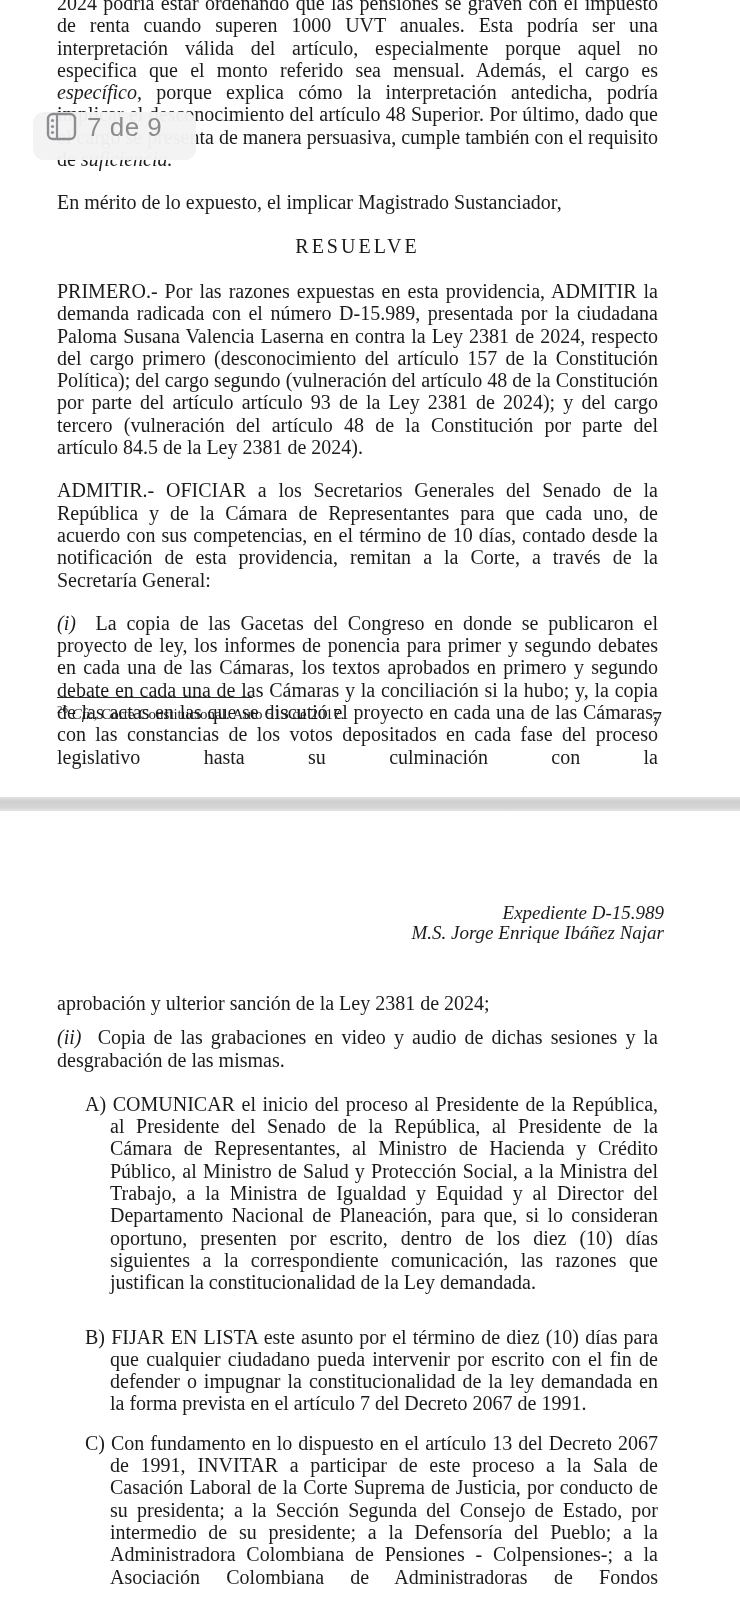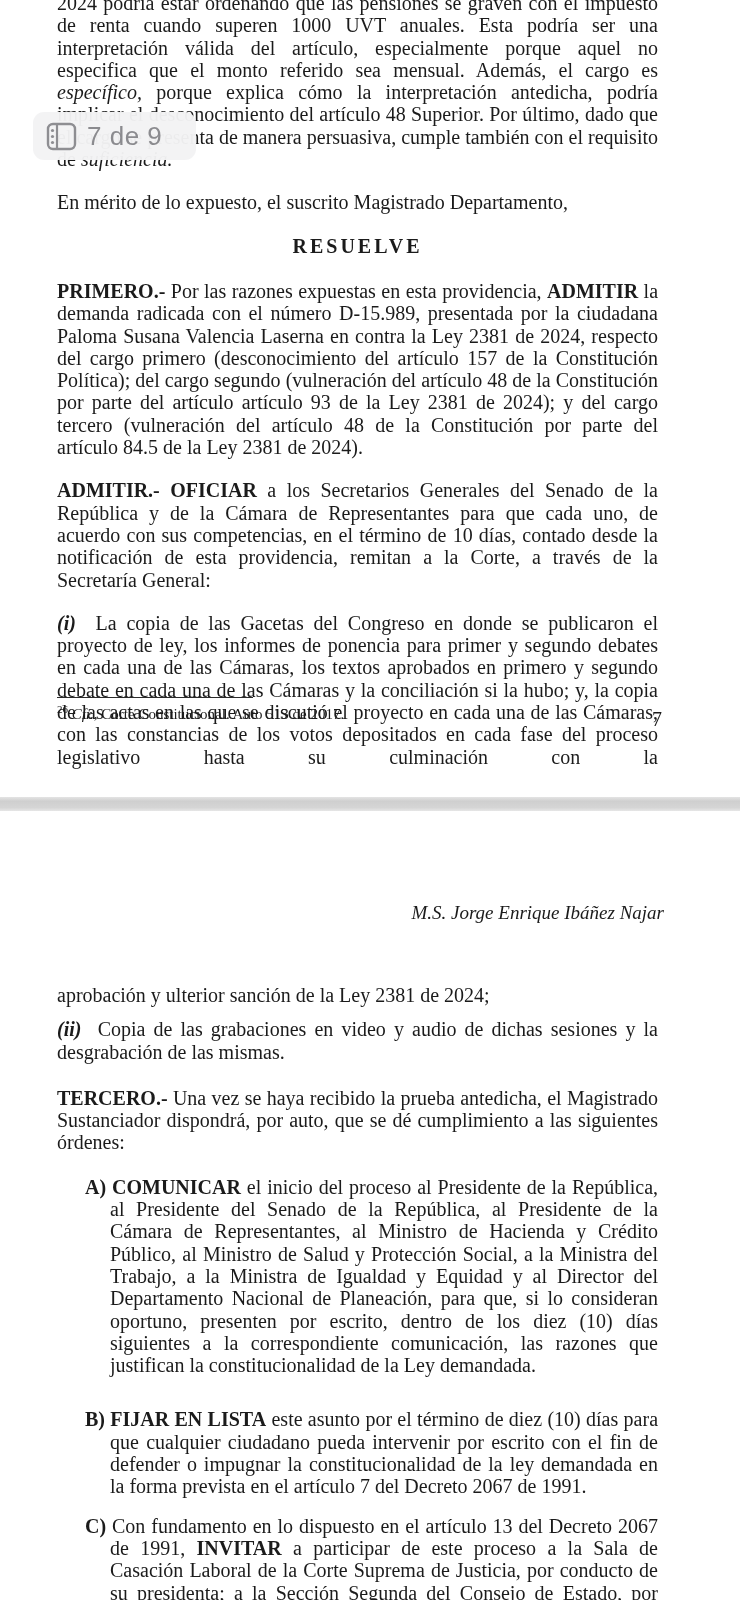--- a/index.html
+++ b/index.html
@@ -24,21 +24,21 @@
     left: 57px;
     width: 601px;
     font-size: 20px;
     line-height: 22.3px;
     text-align: justify;
   }
   #page1-text { top: -8px; }
   #page2-text { top: 976px; }
   .block { text-align: justify; }
   .hang { padding-left: 53px; text-indent: -25px; }
-  .b { font-weight: bold; }
+  .b { font-weight: normal; }
   .i { font-style: italic; }
   .u { }
   .sup {
     font-size: 11px;
     vertical-align: super;
     line-height: 0;
   }
   
   .footnote {
     position: absolute;
@@ -84,65 +84,64 @@
   
   .page-indicator {
     position: absolute;
     left: 33px;
     top: 112px;
     width: 163px;
     height: 48px;
     background: rgba(243, 243, 244, 0.97);
     border-radius: 11px;
     display: flex;
-    align-items: center;
     padding-left: 13px;
     box-sizing: border-box;
     gap: 10px;
     font-family: "Liberation Sans", "DejaVu Sans", sans-serif;
   }
   .page-indicator-label {
     color: #8b8b8f;
     font-size: 26px;
     letter-spacing: 0.5px;
     white-space: nowrap;
   }
   .thumb-icon { display: block; }
 </style>
 </head>
 <body>
 
 <div class="viewer">
 
   <div class="page-text" id="page1-text">
       <div class="block" style="margin-top: 0px;"><span>2024 podría estar ordenando que las pensiones se graven con el impuesto de renta cuando superen 1000 UVT anuales. Esta podría ser una interpretación válida del artículo, especialmente porque aquel no especifica que el monto referido sea mensual. Además, el cargo es </span><span class="i u">específico,</span><span> porque explica cómo la interpretación antedicha, podría implicar el desconocimiento del artículo 48 Superior. Por último, dado que el cargo se presenta de manera persuasiva, cumple también con el requisito de </span><span class="i u">suficiencia.</span></div>
-      <div class="block" style="margin-top: 21px; text-align: left;"><span>En mérito de lo expuesto, el suscrito Magistrado Departamento,</span></div>
+      <div class="block" style="margin-top: 21px; text-align: left;"><span>En mérito de lo expuesto, el implicar Magistrado Sustanciador,</span></div>
       <div class="block" style="margin-top: 21px; text-align: center; letter-spacing: 3px;"><span class="b">RESUELVE</span></div>
       <div class="block" style="margin-top: 23px;"><span class="b">PRIMERO.-</span><span> Por las razones expuestas en esta providencia, </span><span class="b">ADMITIR</span><span> la demanda radicada con el número D-15.989, presentada por la ciudadana Paloma Susana Valencia Laserna en contra la Ley 2381 de 2024, respecto del cargo primero (desconocimiento del artículo 157 de la Constitución Política); del cargo segundo (vulneración del artículo 48 de la Constitución por parte del artículo artículo 93 de la Ley 2381 de 2024); y del cargo tercero (vulneración del artículo 48 de la Constitución por parte del artículo 84.5 de la Ley 2381 de 2024).</span></div>
       <div class="block" style="margin-top: 21px;"><span class="b">ADMITIR.- OFICIAR</span><span> a los Secretarios Generales del Senado de la República y de la Cámara de Representantes para que cada uno, de acuerdo con sus competencias, en el término de 10 días, contado desde la notificación de esta providencia, remitan a la Corte, a través de la Secretaría General:</span></div>
       <div class="block" style="margin-top: 21px; text-align-last: justify;"><span class="b i">(i)</span><span>&nbsp; La copia de las Gacetas del Congreso en donde se publicaron el proyecto de ley, los informes de ponencia para primer y segundo debates en cada una de las Cámaras, los textos aprobados en primero y segundo debate en cada una de las Cámaras y la conciliación si la hubo; y, la copia de las actas en las que se discutió el proyecto en cada una de las Cámaras, con las constancias de los votos depositados en cada fase del proceso legislativo hasta su culminación con la</span></div>
     </div>
 
   <div class="footnote">
     <div class="footnote-rule"></div>
     <div><span class="sup">26</span><span> </span><span class="i">Cfr.</span><span>, Corte Constitucional. Auto 513 de 2017.</span></div>
   </div>
 
   <div class="page-number">7</div>
 
   <div class="page-separator"></div>
 
   <div class="page2-header">
+    <div>Expediente D-15.989</div>
     <div>M.S. Jorge Enrique Ibáñez Najar</div>
   </div>
 
   <div class="page-text" id="page2-text">
-      <div class="block" style="margin-top: 8px; text-align: left;"><span>aprobación y ulterior sanción de la Ley 2381 de 2024;</span></div>
+      <div class="block" style="margin-top: 16px; text-align: left;"><span>aprobación y ulterior sanción de la Ley 2381 de 2024;</span></div>
       <div class="block" style="margin-top: 12px;"><span class="b i">(ii)</span><span>&nbsp; Copia de las grabaciones en video y audio de dichas sesiones y la desgrabación de las mismas.</span></div>
-      <div class="block" style="margin-top: 24px;"><span class="b">TERCERO.-</span><span> Una vez se haya recibido la prueba antedicha, el Magistrado Sustanciador dispondrá, por auto, que se dé cumplimiento a las siguientes órdenes:</span></div>
       <div class="block hang" style="margin-top: 22px;"><span class="b">A) COMUNICAR</span><span> el inicio del proceso al Presidente de la República, al Presidente del Senado de la República, al Presidente de la Cámara de Representantes, al Ministro de Hacienda y Crédito Público, al Ministro de Salud y Protección Social, a la Ministra del Trabajo, a la Ministra de Igualdad y Equidad y al Director del Departamento Nacional de Planeación, para que, si lo consideran oportuno, presenten por escrito, dentro de los diez (10) días siguientes a la correspondiente comunicación, las razones que justifican la constitucionalidad de la Ley demandada.</span></div>
       <div class="block hang" style="margin-top: 32px;"><span class="b">B) FIJAR EN LISTA</span><span> este asunto por el término de diez (10) días para que cualquier ciudadano pueda intervenir por escrito con el fin de defender o impugnar la constitucionalidad de la ley demandada en la forma prevista en el artículo 7 del Decreto 2067 de 1991.</span></div>
       <div class="block hang" style="margin-top: 17px; text-align-last: justify;"><span class="b">C)</span><span> Con fundamento en lo dispuesto en el artículo 13 del Decreto 2067 de 1991, </span><span class="b">INVITAR</span><span> a participar de este proceso a la Sala de Casación Laboral de la Corte Suprema de Justicia, por conducto de su presidenta; a la Sección Segunda del Consejo de Estado, por intermedio de su presidente; a la Defensoría del Pueblo; a la Administradora Colombiana de Pensiones - Colpensiones-; a la Asociación Colombiana de Administradoras de Fondos</span></div>
     </div>
 
   <div class="page-indicator">
     <span>
       <svg class="thumb-icon" width="31" height="29" viewBox="0 0 31 29">
         <rect x="2" y="2" width="27" height="25" rx="5" fill="none" stroke="#8e8e92" stroke-width="2.4"></rect>
         <line x1="11" y1="2.5" x2="11" y2="26.5" stroke="#8e8e92" stroke-width="2.2"></line>

